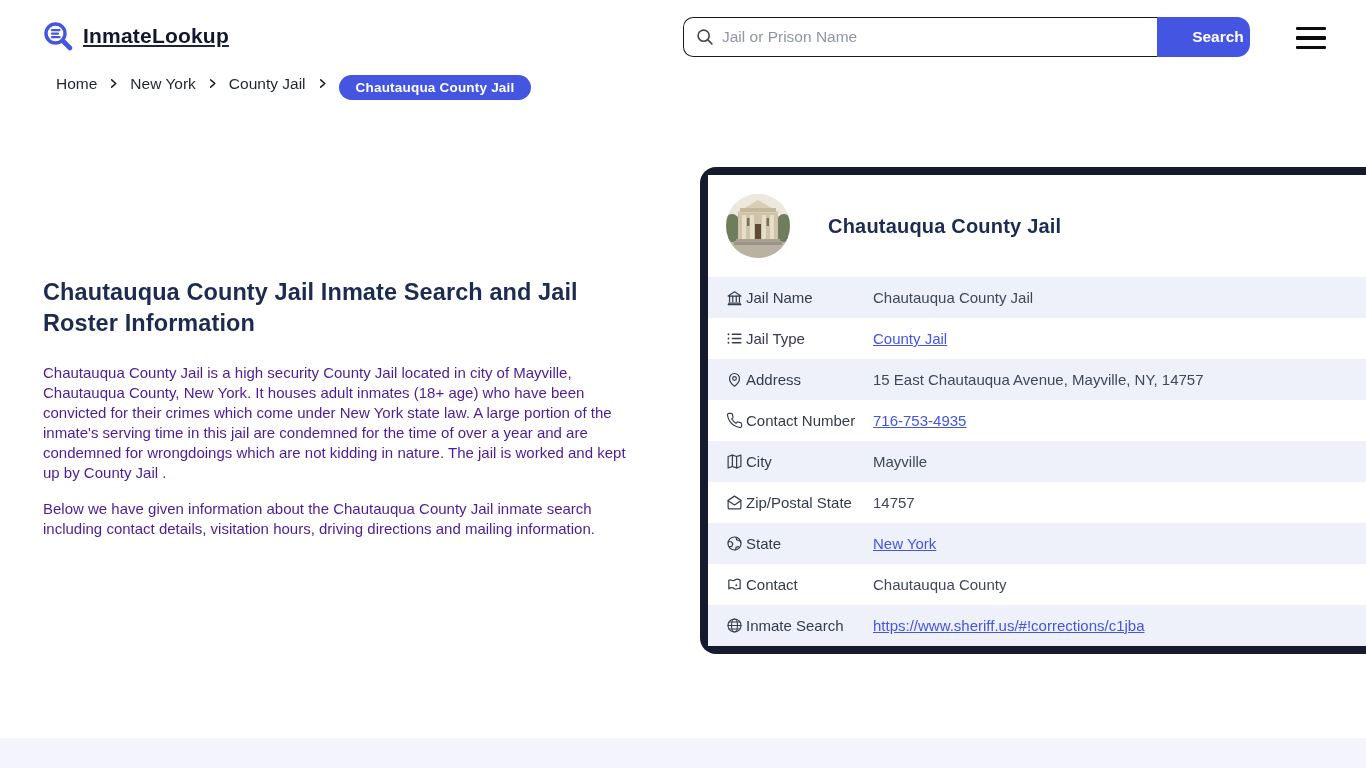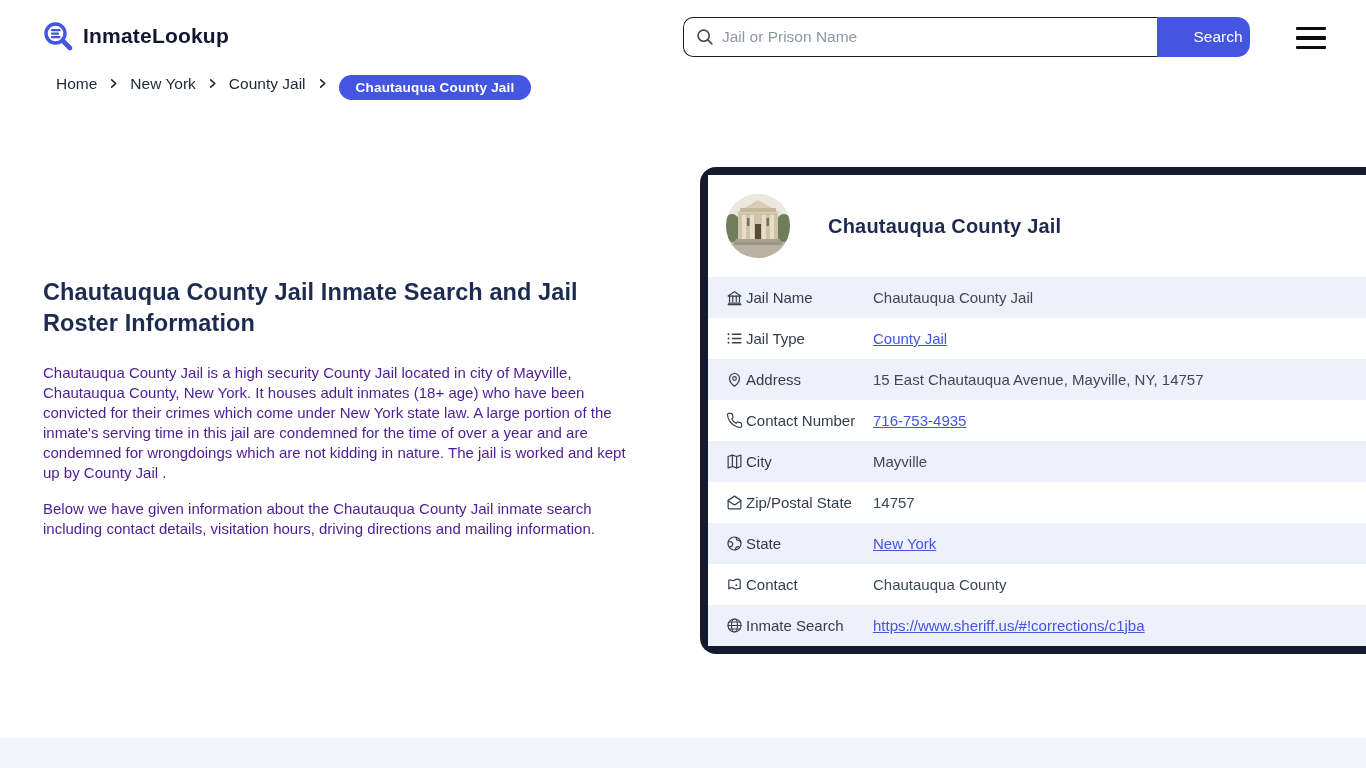--- a/index.html
+++ b/index.html
@@ -9,20 +9,21 @@
     background: #ffffff;
     position: relative;
     color: #1f2633;
   }
 
   
   .logo {
     position: absolute; left: 42px; top: 20px;
     display: flex; align-items: center; gap: 9px;
     cursor: pointer;
+    text-decoration: underline;
   }
   .logo-icon { width: 32px; height: 32px; display: block; }
   .logo-text {
     font-size: 21px; font-weight: 700; color: #10172e; letter-spacing: 0.2px;
   }
 
   .search-wrap {
     position: absolute; left: 683px; top: 17px;
     width: 567px; height: 40px;
     display: flex;
@@ -39,21 +40,21 @@
   .search-field input {
     border: none; outline: none; flex: 1;
     font-size: 15.5px; font-family: "Liberation Sans", sans-serif;
     color: #1f2633; background: transparent;
   }
   .search-field input::placeholder { color: #8d97a5; }
   .search-btn {
     width: 93px; height: 40px;
     background: #4355e1; color: #ffffff;
     border: none; border-radius: 0 13px 13px 0;
-    font-size: 15.5px; font-weight: 400;
+    font-size: 15.5px; font-weight: 700;
     font-family: "Liberation Sans", sans-serif;
     cursor: pointer;
     padding-left: 29px;
   }
   .hamburger {
     position: absolute; left: 1296px; top: 27px;
     width: 30px; height: 22px;
     display: flex; flex-direction: column; justify-content: space-between;
     cursor: pointer;
   }

